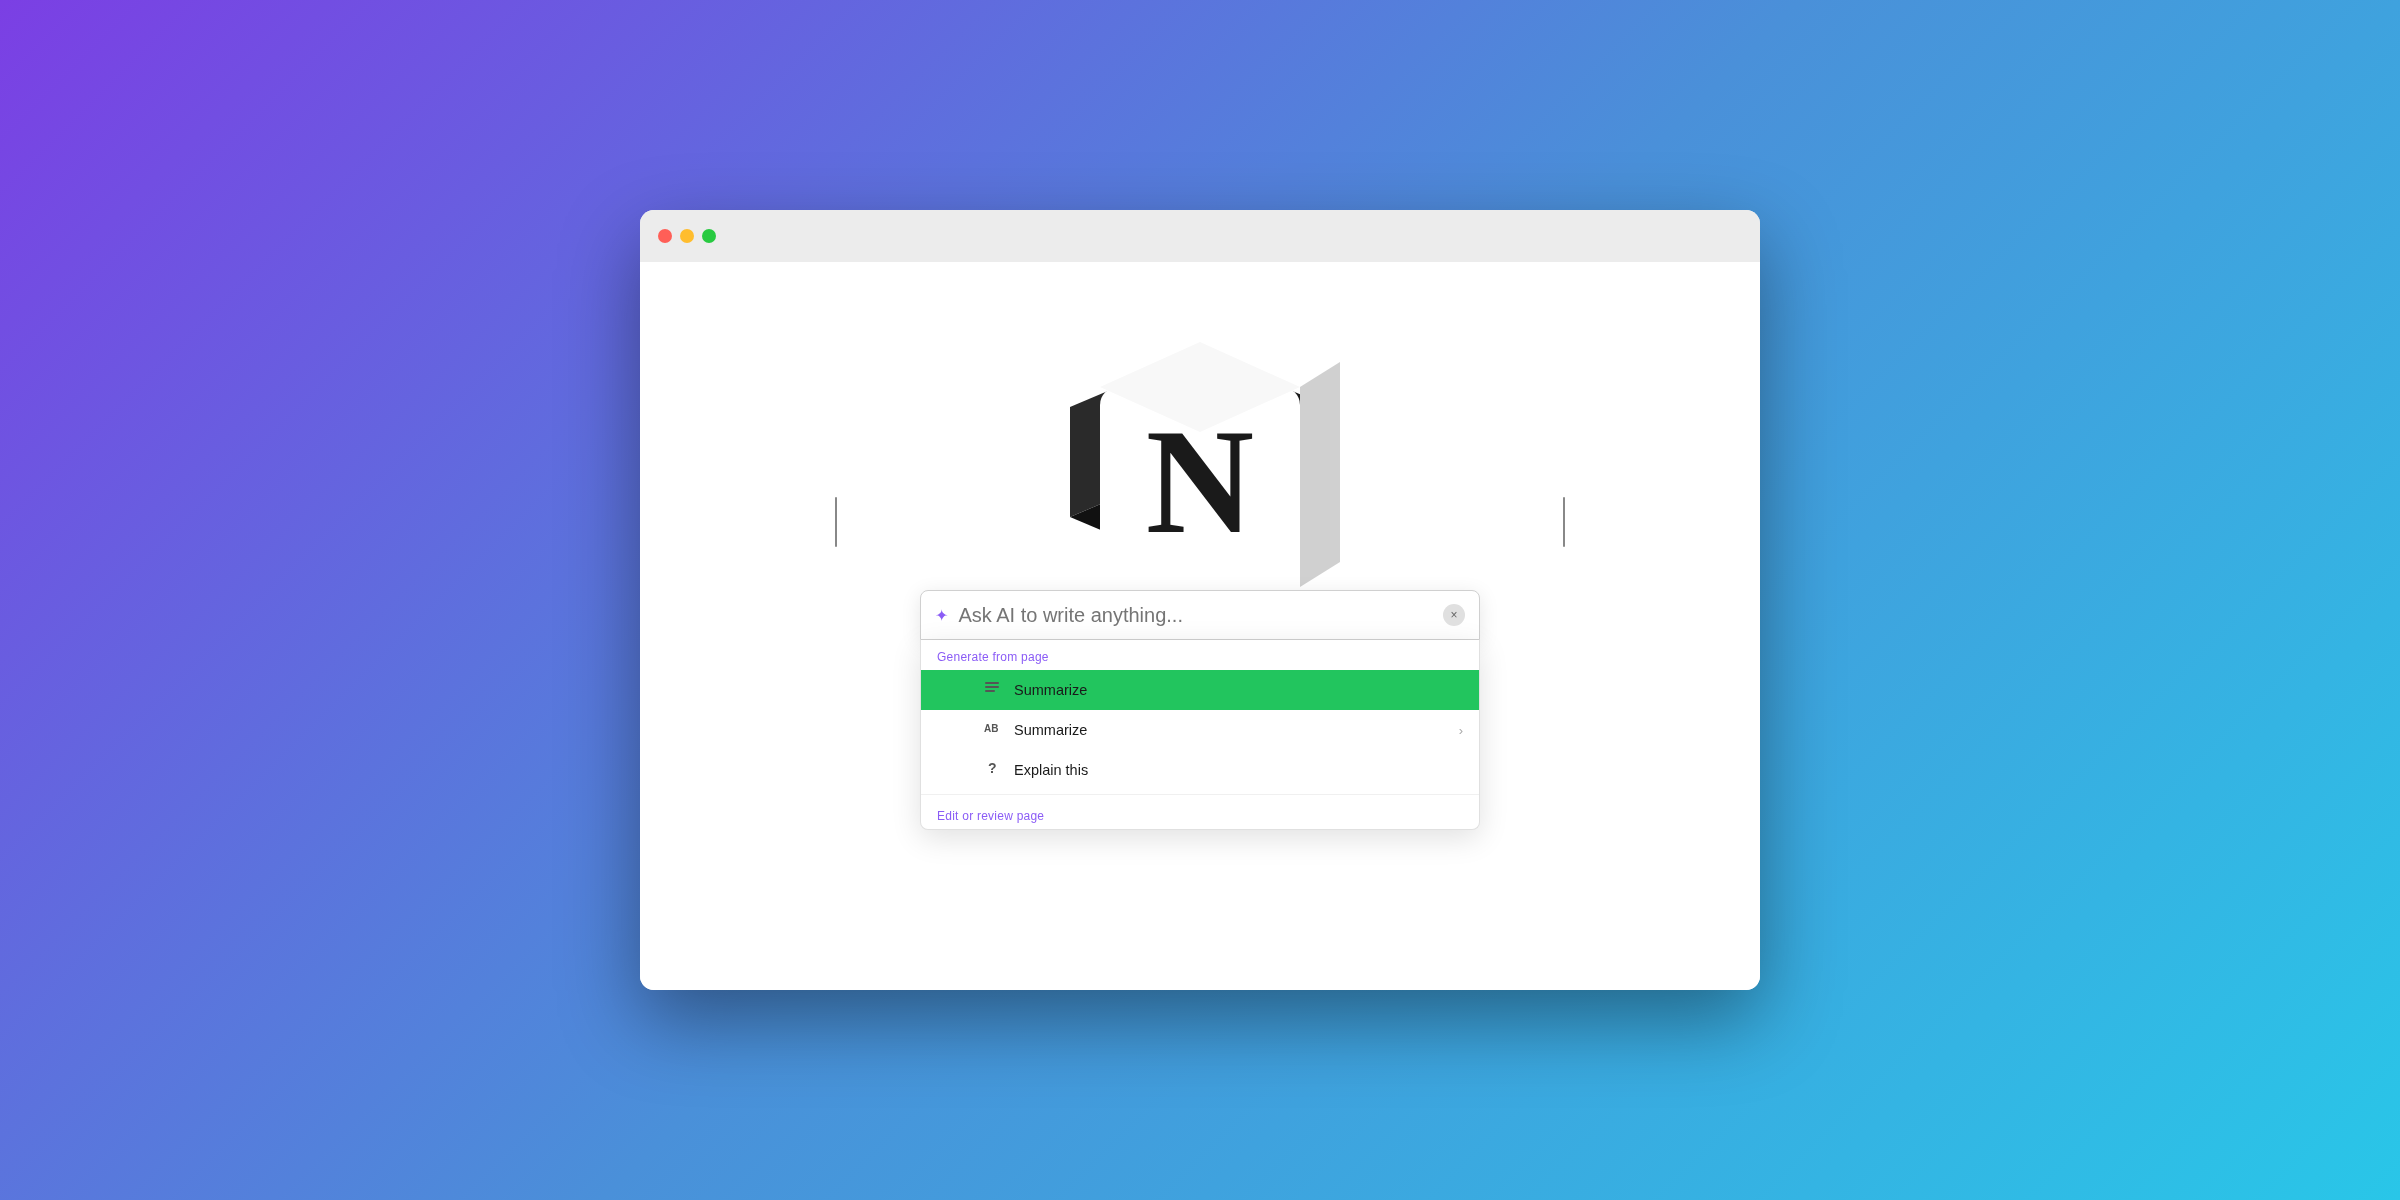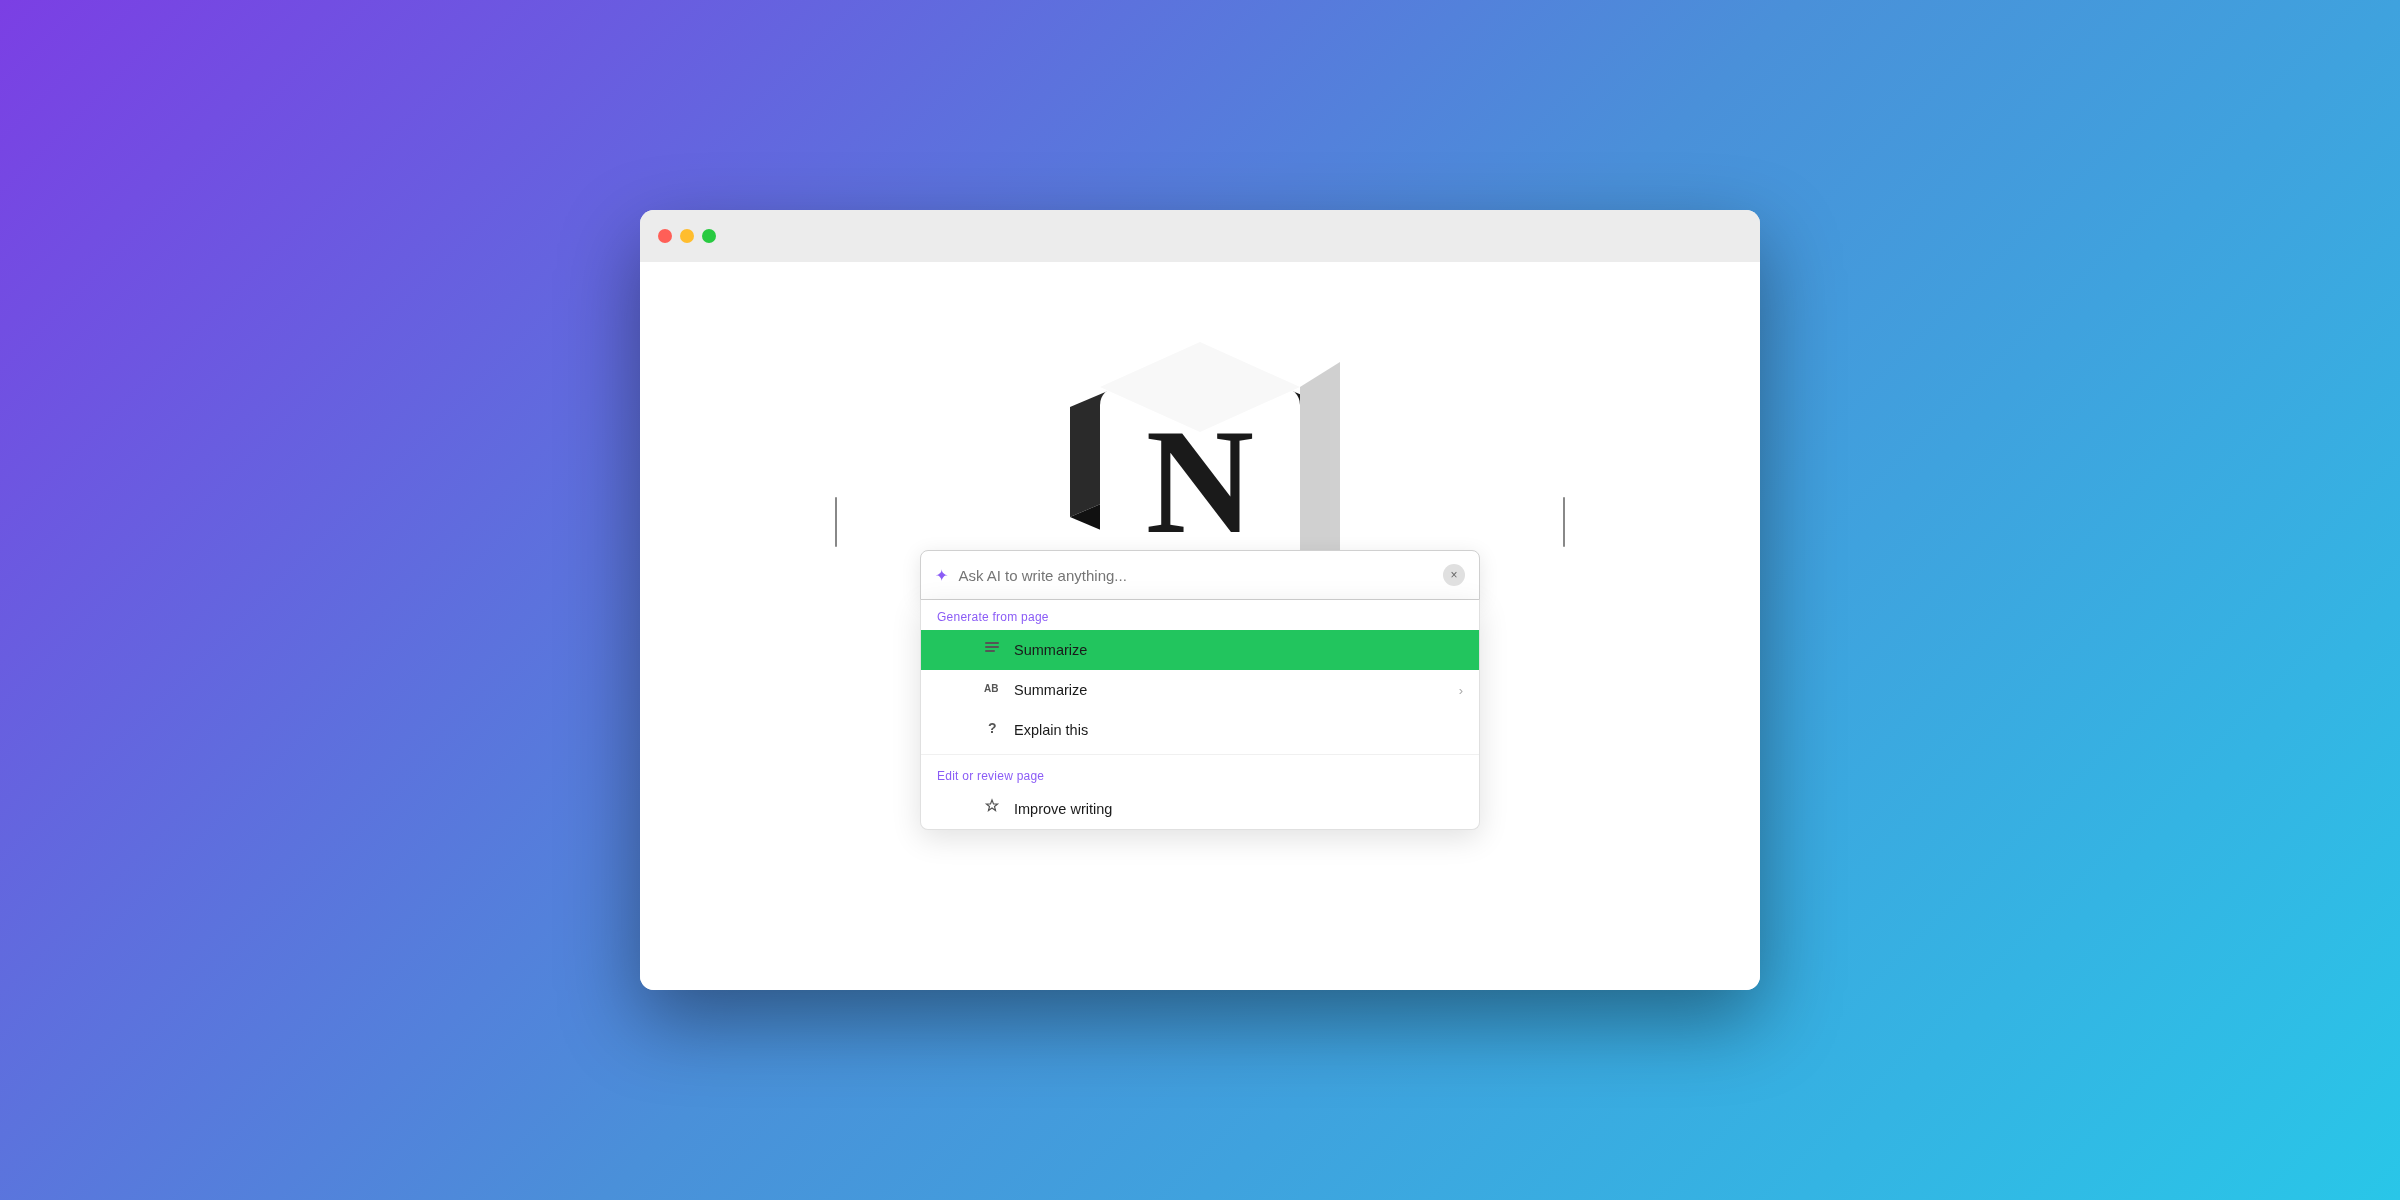--- a/index.html
+++ b/index.html
@@ -109,21 +109,21 @@
     .ai-sparkle {
       color: #8B5CF6;
       font-size: 16px;
       flex-shrink: 0;
     }
 
     .ai-input-field {
       flex: 1;
       border: none;
       outline: none;
-      font-size: 15px;
+      font-size: 20px;
       color: #aaa;
       background: transparent;
     }
 
     .ai-close-btn {
       width: 22px;
       height: 22px;
       border-radius: 50%;
       background: #e0e0e0;
       display: flex;
@@ -272,28 +272,20 @@
               <text x="5" y="14" font-family="sans-serif" font-size="14" font-weight="700" fill="#555">?</text>
             </svg>
           </span>
           <span class="item-label">Explain this</span>
         </div>
 
         <div class="menu-divider"></div>
 
         <div class="menu-section-header">Edit or review page</div>
 
-        <div class="menu-item">
-          <span class="item-icon">
-            <svg width="18" height="18" viewBox="0 0 18 18" fill="none" xmlns="http://www.w3.org/2000/svg">
-              <path d="M9 2 L10.5 6 L14.5 6 L11.5 8.5 L12.5 12.5 L9 10 L5.5 12.5 L6.5 8.5 L3.5 6 L7.5 6 Z" stroke="#555" stroke-width="1.2" fill="none"></path>
-            </svg>
-          </span>
-          <span class="item-label">Improve writing</span>
-        </div>
 
 
 
 
       </div>
     </div>
 
   </div>
 </div>
 

